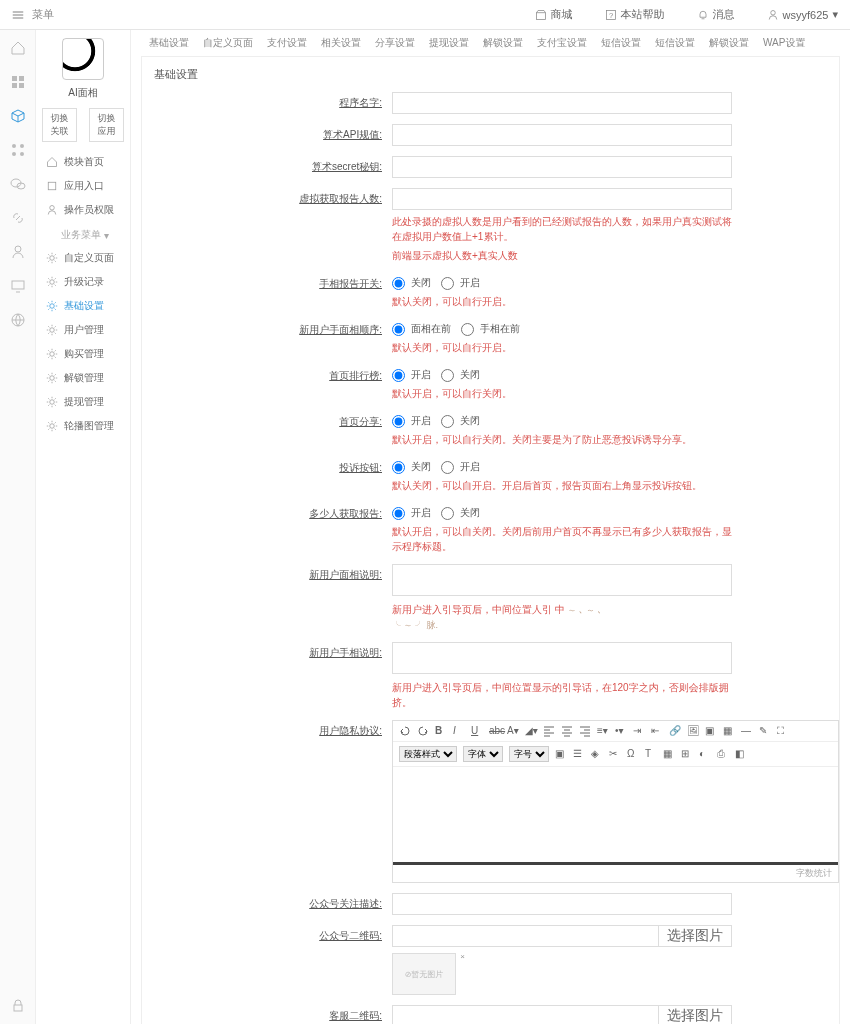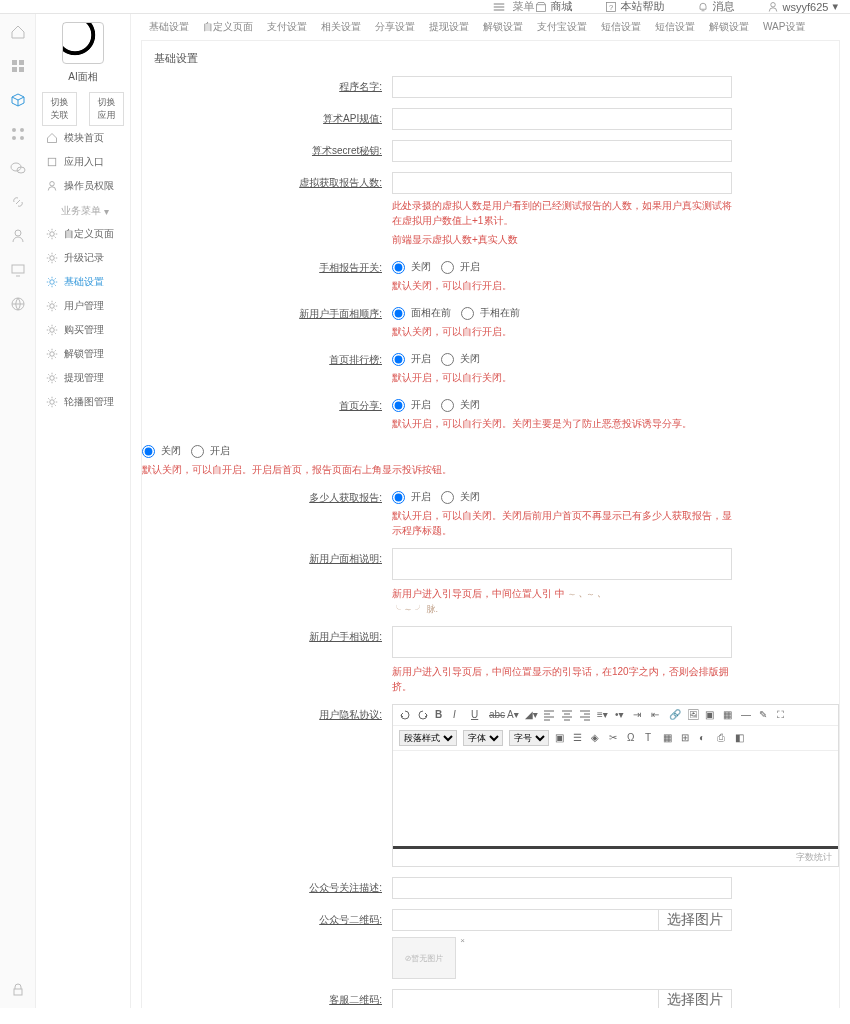--- a/index.html
+++ b/index.html
@@ -1,30 +1,30 @@
 <!DOCTYPE html>
 <html><head>
 <meta charset="utf-8">
 <style>
 * { box-sizing: border-box; margin: 0; padding: 0; }
 body { font-family: "Microsoft YaHei", Arial, sans-serif; font-size: 11px; color: #333; background: #fff; }
-.top-bar { height: 14px; border-bottom: 1px solid #e5e5e5; display: flex; align-items: center; padding: 0 12px; justify-content: flex-end; }
+.top-bar { height: 30px; border-bottom: 1px solid #e5e5e5; display: flex; align-items: center; padding: 0 12px; justify-content: space-between; }
 .top-left { display: flex; align-items: center; gap: 8px; color: #888; }
 .top-right { display: flex; align-items: center; gap: 32px; color: #666; }
 .top-right span { display: flex; align-items: center; gap: 4px; cursor: pointer; }
 .icon-box { display: inline-flex; width: 12px; height: 12px; }
 .layout { display: flex; height: calc(100vh - 30px); }
 .icon-rail { width: 36px; background: #fafafa; border-right: 1px solid #eee; display: flex; flex-direction: column; align-items: center; padding-top: 10px; gap: 18px; position: relative; }
 .icon-rail .ri { width: 16px; height: 16px; color: #bbb; cursor: pointer; }
 .icon-rail .ri.active { color: #3498db; }
 .icon-rail .bottom-i { position: absolute; bottom: 10px; }
 .sidebar { width: 95px; border-right: 1px solid #eee; padding: 8px 6px; display: flex; flex-direction: column; align-items: center; }
 .avatar { width: 42px; height: 42px; border-radius: 4px; background: radial-gradient(circle at 30% 30%, #fff 40%, #000 42%, #000 50%, #fff 52%); border: 1px solid #ccc; margin-bottom: 6px; }
 .app-name { font-size: 10px; color: #555; margin-bottom: 8px; }
-.btn-tabs { display: flex; gap: 12px; margin-bottom: 0; }
+.btn-tabs { display: flex; gap: 12px; margin-bottom: 8px; }
 .btn-tabs button { font-size: 9px; padding: 3px 5px; border: 1px solid #ddd; background: #fff; color: #666; cursor: pointer; }
 .menu-list { width: 100%; }
 .menu-item { display: flex; align-items: center; gap: 6px; padding: 5px 4px; font-size: 10px; color: #666; cursor: pointer; }
 .menu-item.active { color: #3498db; }
 .menu-item .mi-icon { width: 12px; height: 12px; flex-shrink: 0; }
 .menu-sep { color: #aaa; font-size: 10px; margin: 6px 0 4px 4px; display: flex; align-items: center; gap: 3px; }
 .main { flex: 1; overflow-y: auto; padding: 0 10px 20px 10px; }
 .tabs { display: flex; gap: 14px; border-bottom: 1px solid #eee; padding: 6px 8px; font-size: 10px; color: #888; }
 .tabs span { cursor: pointer; }
 .panel { border: 1px solid #eee; border-top: none; padding: 0 0 14px 0; }
@@ -340,20 +340,21 @@
               <label>
                 <input type="radio" name="hs" style="">
                 <span>关闭</span>
               </label>
             </div>
             <div class="hint">默认开启，可以自行关闭。关闭主要是为了防止恶意投诉诱导分享。</div>
           </div>
         </div>
 
       <div class="form-row">
+          <div class="form-label">投诉按钮:</div>
           <div class="form-ctrl">
             <div class="radio-grp">
               <label>
                 <input type="radio" name="cb" checked="" style="">
                 <span>关闭</span>
               </label>
               <label>
                 <input type="radio" name="cb" style="">
                 <span>开启</span>
               </label>

